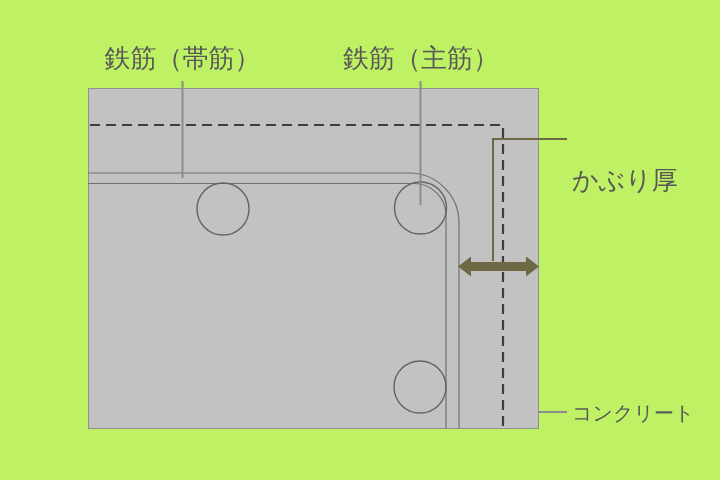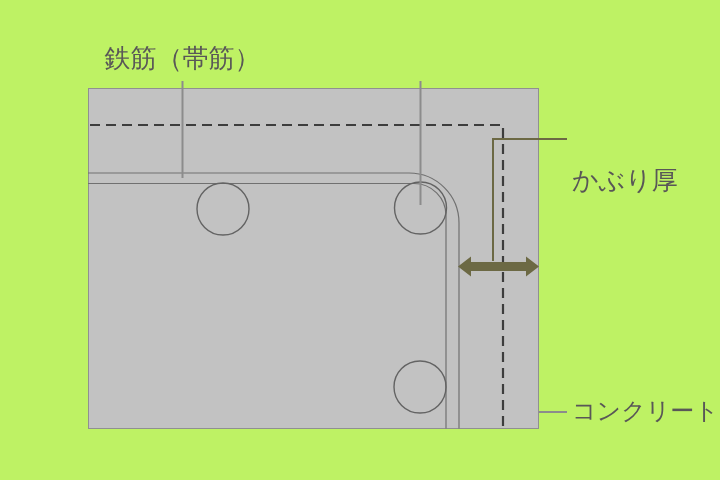--- a/index.html
+++ b/index.html
@@ -25,23 +25,22 @@
     color: #595757;
     font-size: 26px;
     line-height: 28px;
     white-space: nowrap;
     letter-spacing: 0;
   }
   .label-center {
     text-align: center;
   }
   .label-small {
-    font-size: 24px;
+    font-size: 20px;
     line-height: 22px;
-    font-family: Liberation Mono, monospace;
   }
 </style>
 </head>
 <body>
 
 <div class="stage">
 
   <svg width="720" height="480" viewBox="0 0 720 480">
 
     <rect x="88.5" y="88.5" width="450" height="340" fill="#c2c2c2" stroke="#909090" stroke-width="1"></rect>
@@ -59,18 +58,19 @@
     <line x1="420.5" y1="81" x2="420.5" y2="205" stroke="#8c8c8c" stroke-width="2"></line>
     <line x1="539" y1="412" x2="567" y2="412" stroke="#8c8c8c" stroke-width="2"></line>
 
     <polyline points="567,139 493,139 493,261" fill="none" stroke="#6c6944" stroke-width="2"></polyline>
 
     <polygon points="458,266.5 471,256.5 471,262 526,262 526,256.5 539,266.5 526,276.5 526,271 471,271 471,276.5" fill="#6c6944" stroke="none"></polygon>
   </svg>
 
   <div class="label label-center" style="left:90px; top:45px; width:185px;">鉄筋（帯筋）</div>
 
+  <div class="label label-center" style="left:328px; top:45px; width:186px;">鉄筋（主筋）</div>
 
   <div class="label" style="left:572px; top:126px;margin-top:41px;">かぶり厚</div>
 
   <div class="label label-small" style="left:572px; top:402px;">コンクリート</div>
 
 </div>
 
 </body></html>

